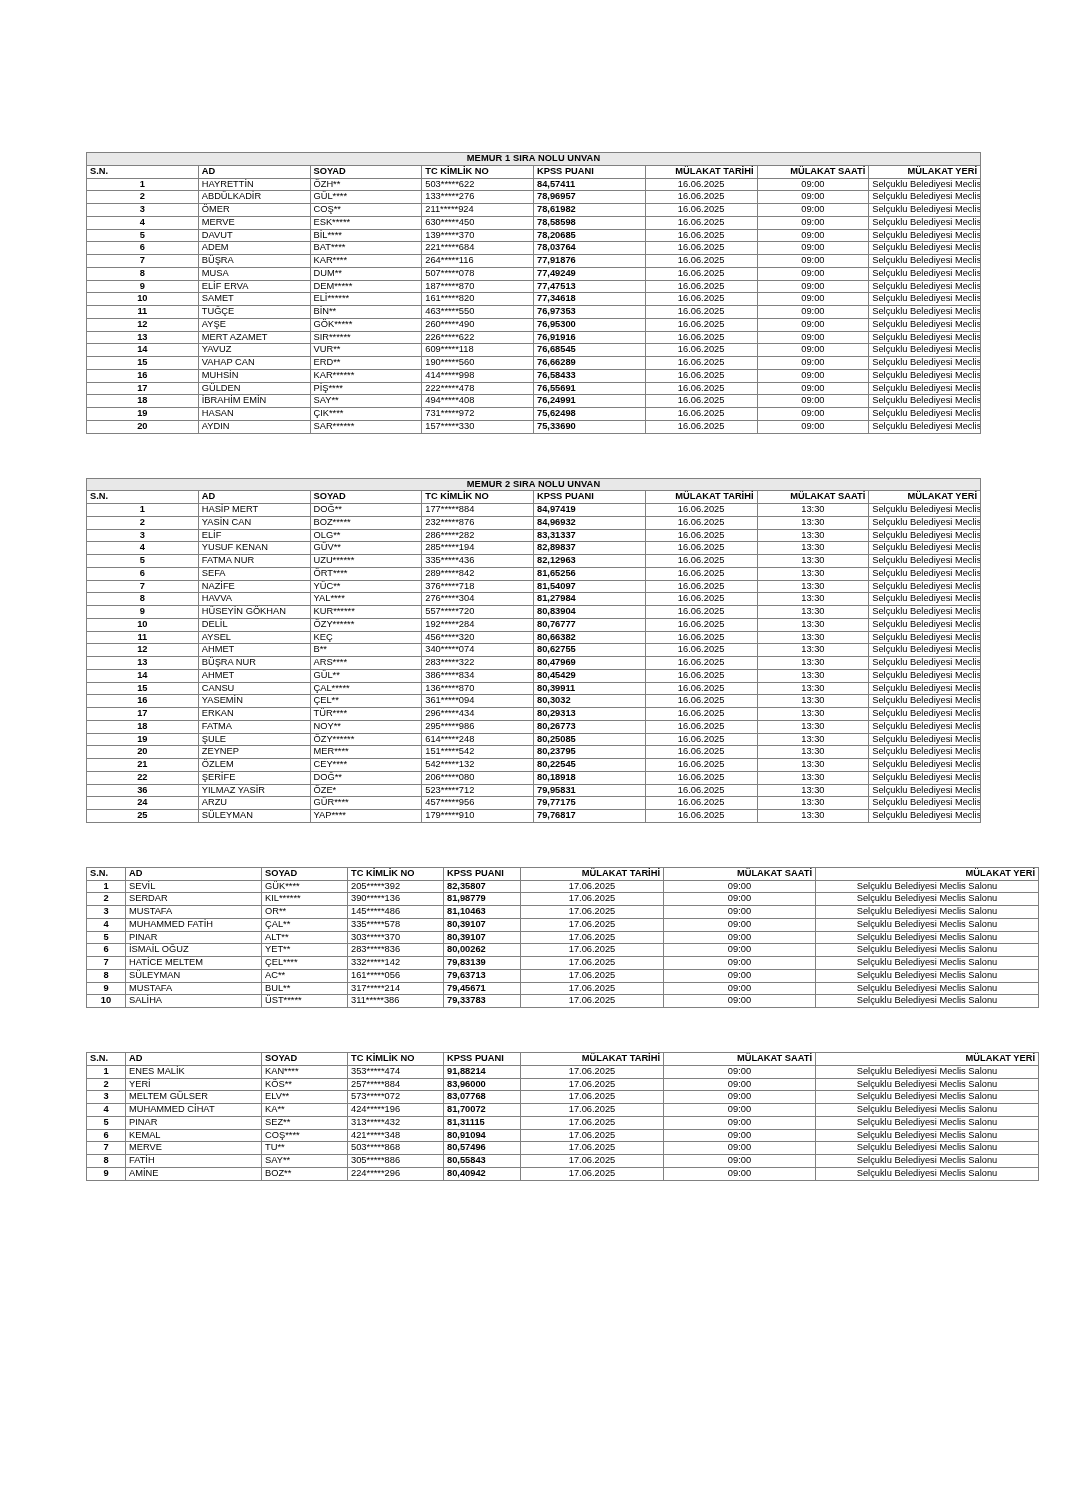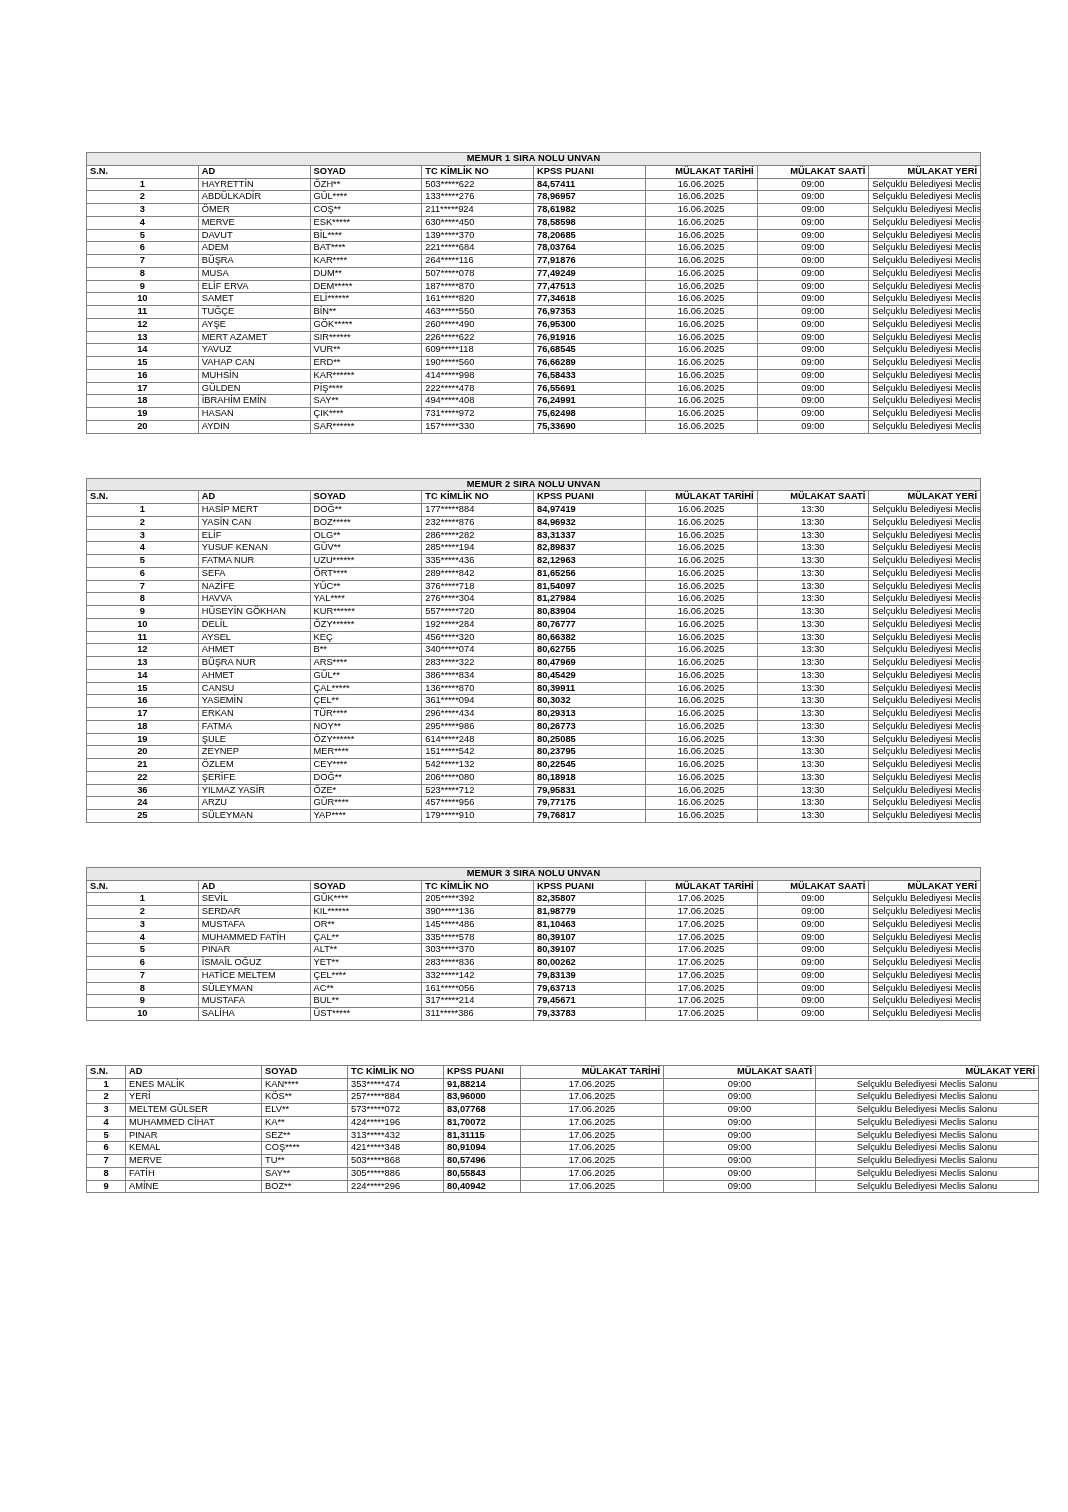--- a/index.html
+++ b/index.html
@@ -564,23 +564,20 @@
               <td class="c-tarih">16.06.2025</td>
               <td class="c-saat">13:30</td>
               <td class="c-yer">Selçuklu Belediyesi Meclis Salonu</td>
             </tr>
           </tbody>
         </table>
       </div>
       <div class="block">
         <table class="tbl">
           <thead>
-            <tr class="title-row">
-              <td colspan="8">MEMUR 3 SIRA NOLU UNVAN</td>
-            </tr>
             <tr class="head-row">
               <td class="c-sn">S.N.</td>
               <td class="c-ad">AD</td>
               <td class="c-soyad">SOYAD</td>
               <td class="c-tc">TC KİMLİK NO</td>
               <td class="c-kpss">KPSS PUANI</td>
               <td class="c-tarih">MÜLAKAT TARİHİ</td>
               <td class="c-saat">MÜLAKAT SAATİ</td>
               <td class="c-yer">MÜLAKAT YERİ</td>
             </tr>

